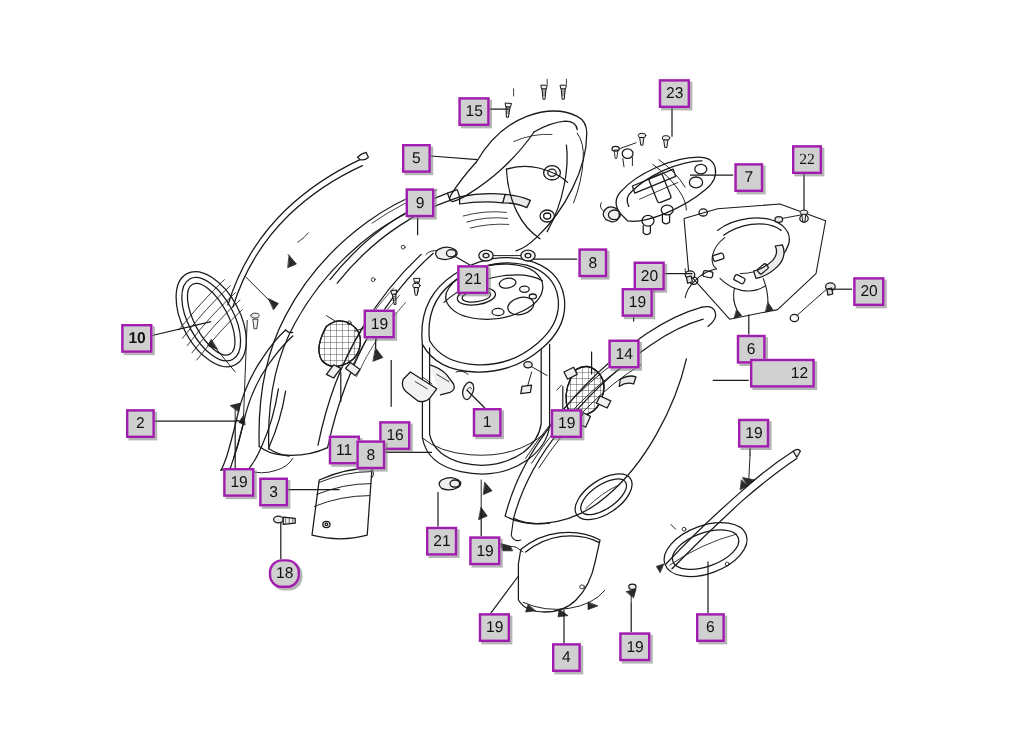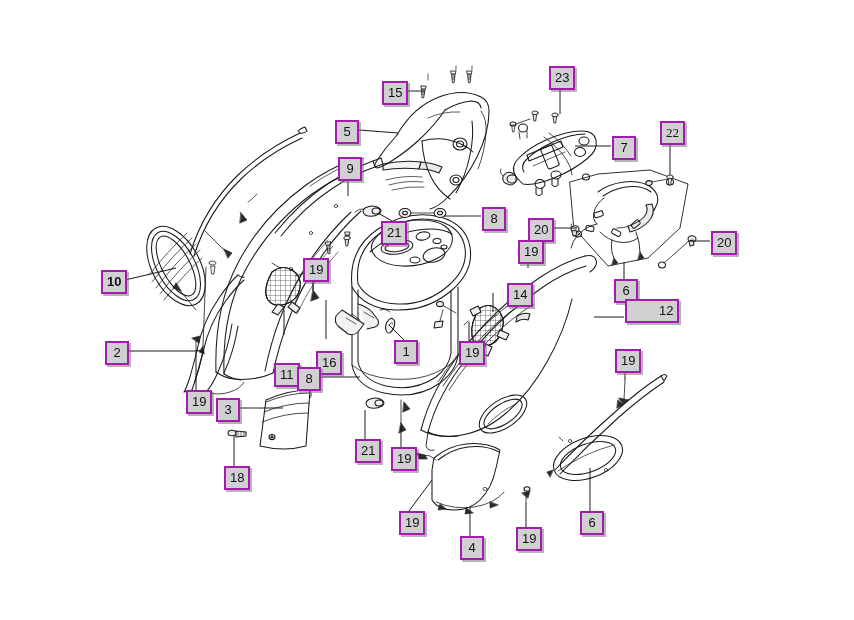--- a/index.html
+++ b/index.html
@@ -464,21 +464,21 @@
       </div>
       <div class="callout" style="left: 216px; top: 398px;">
         <span>3</span>
       </div>
       <div class="callout" style="left: 355px; top: 439px;">
         <span>21</span>
       </div>
       <div class="callout" style="left: 391px; top: 447px;">
         <span>19</span>
       </div>
-      <div class="callout" style="left: 224px; top: 466px;">
+      <div class="callout" style="left: 224px; top: 466px; border-radius: 11px;">
         <span>18</span>
       </div>
       <div class="callout" style="left: 580px; top: 511px;">
         <span>6</span>
       </div>
       <div class="callout" style="left: 399px; top: 511px;">
         <span>19</span>
       </div>
       <div class="callout" style="left: 460px; top: 536px;">
         <span>4</span>

